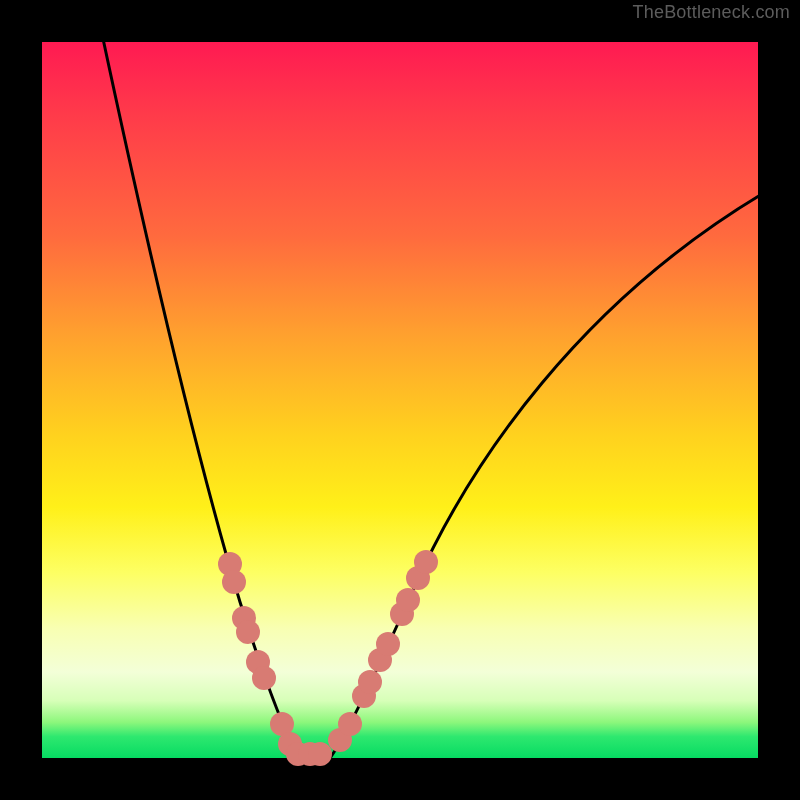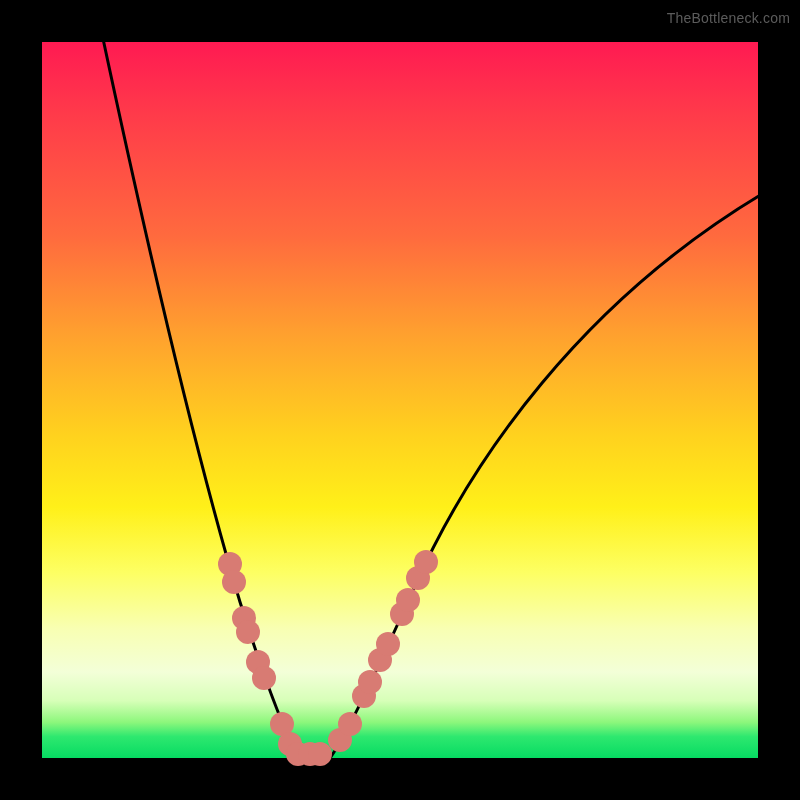--- a/index.html
+++ b/index.html
@@ -42,23 +42,23 @@
   svg.curves {
     position: absolute;
     left: 0;
     top: 0;
     width: 716px;
     height: 716px;
     overflow: visible;
   }
   .watermark {
     position: absolute;
-    top: 10px;
+    top: 2px;
     right: 10px;
-    font-size: 14px;
+    font-size: 18px;
     font-weight: 500;
     color: #5c5c5c;
     letter-spacing: 0.2px;
     user-select: none;
   }
 </style>
 </head>
 <body>
 
 <div class="stage">

